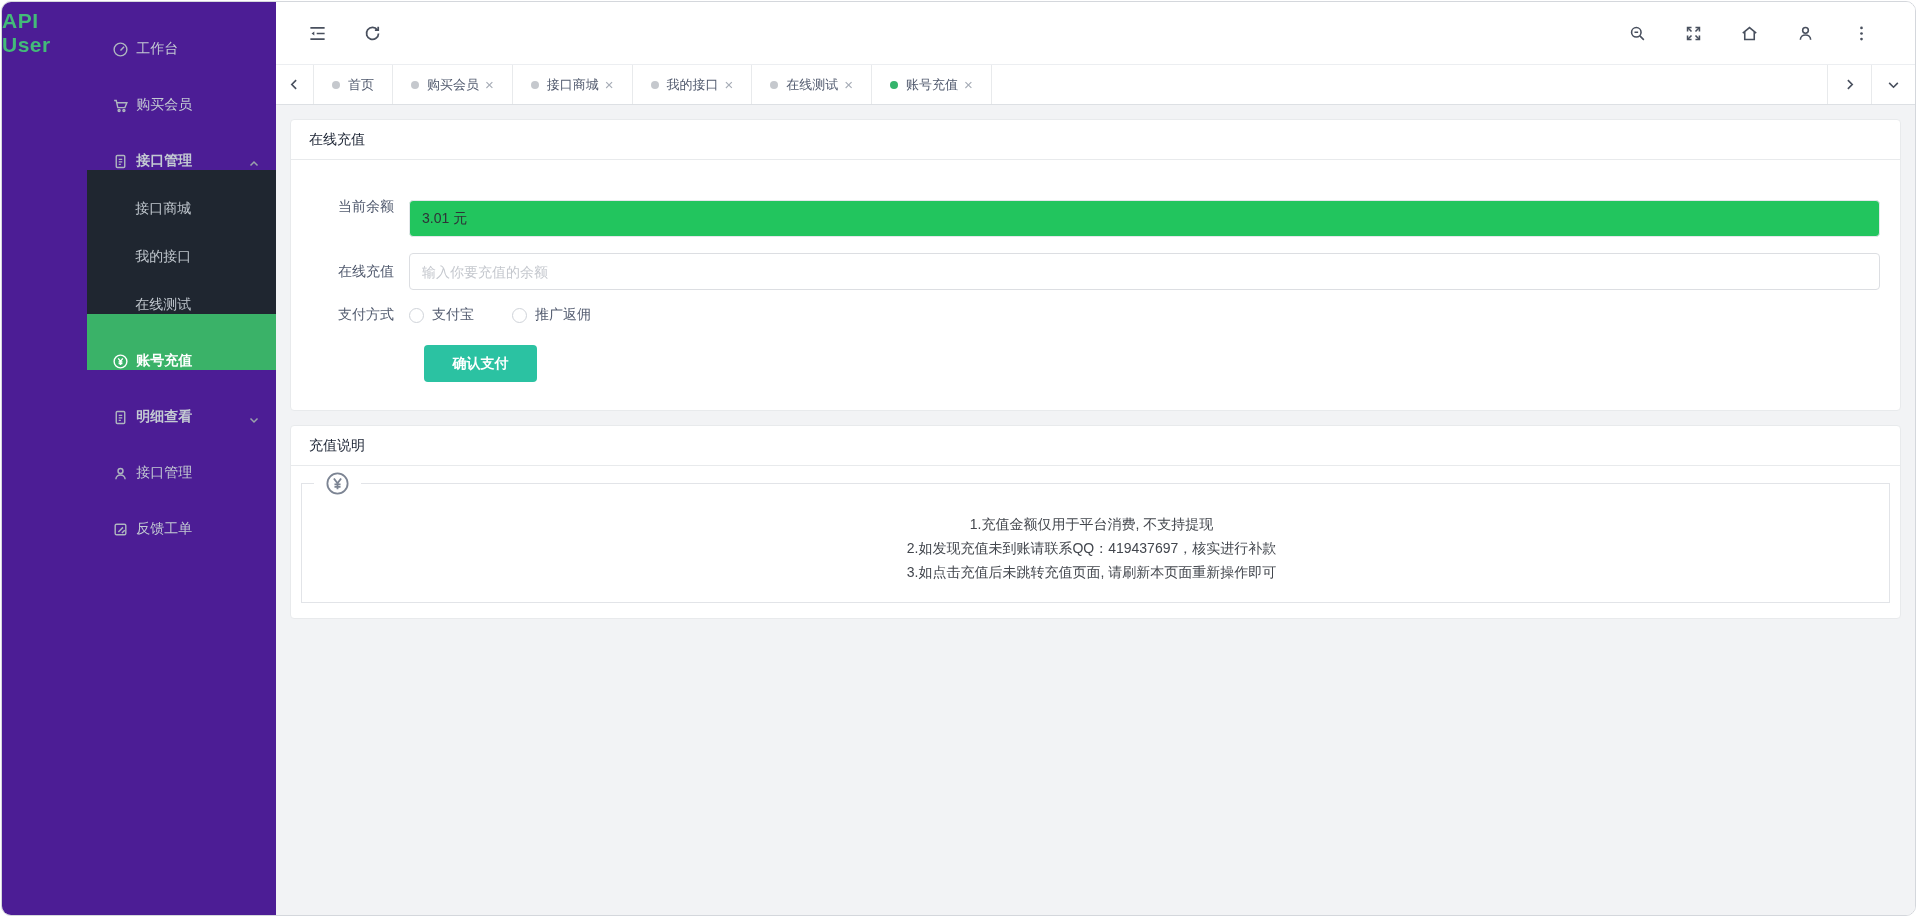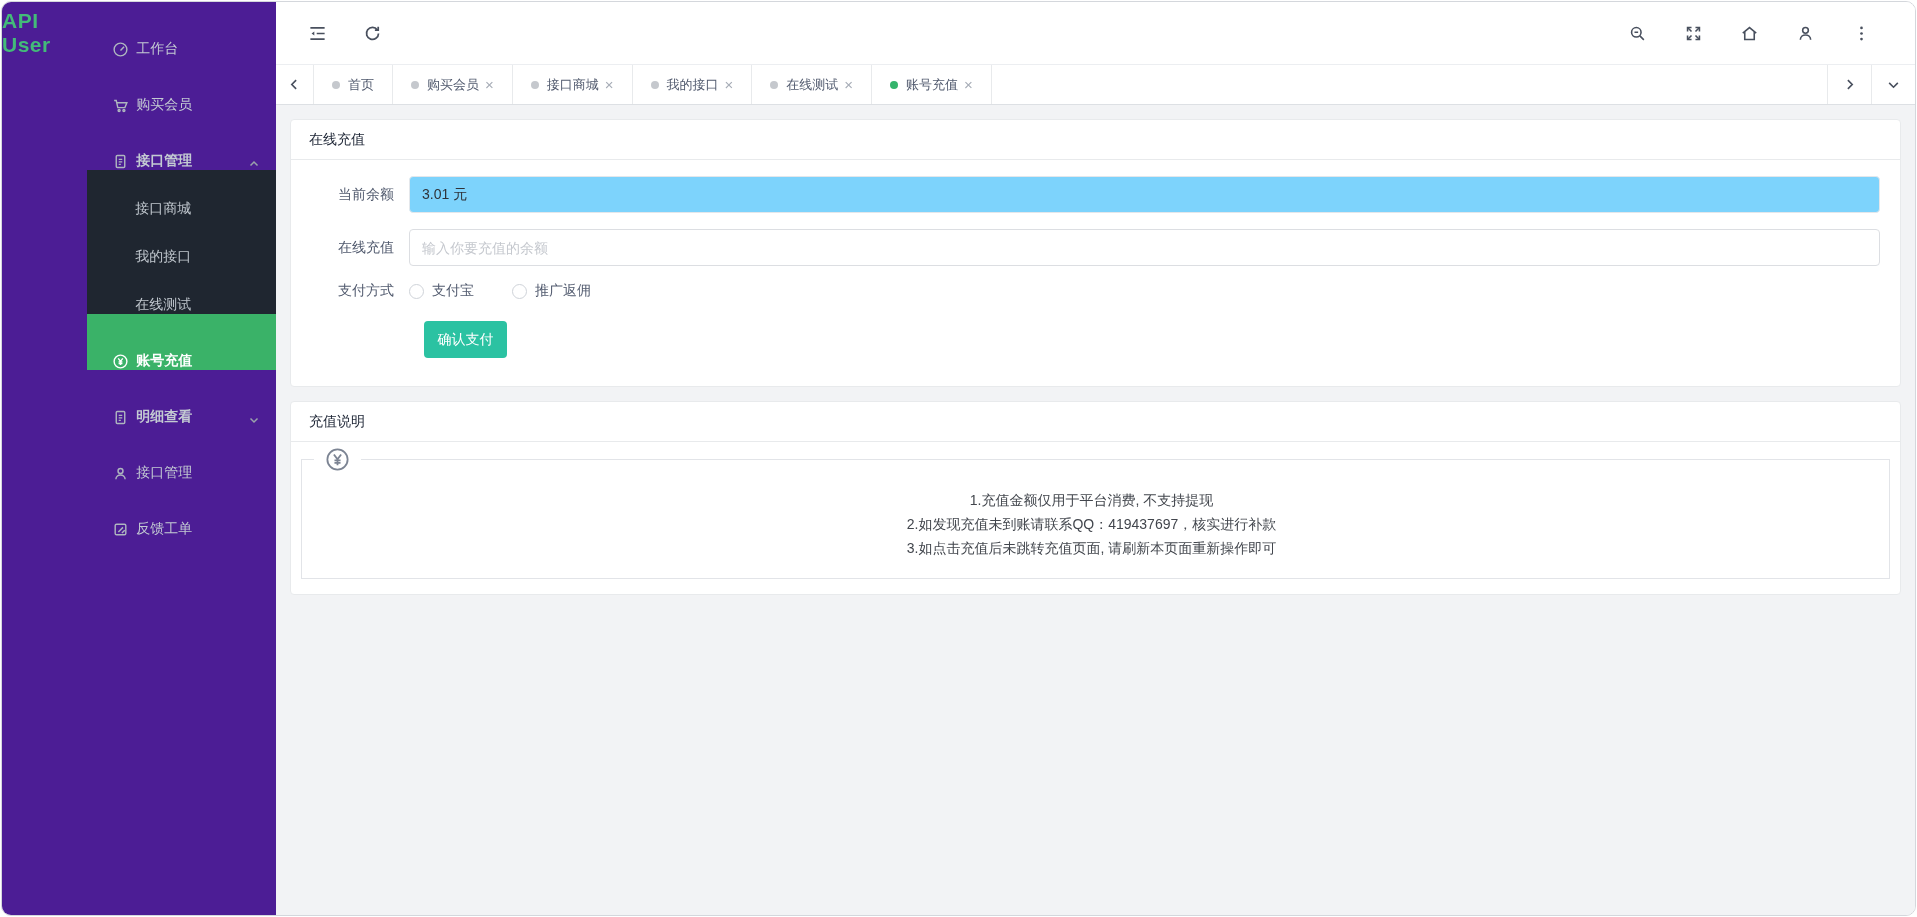--- a/index.html
+++ b/index.html
@@ -61,28 +61,28 @@
                  border-bottom:1px solid #e8eaec; font-size:14px; color:#1c2434; }
 
   
   .card-body1 { padding:0 20px 28px 0; }
   .form-row { display:flex; align-items:center; margin-top:16px; }
   .form-label { width:118px; flex-shrink:0; text-align:right; padding-right:15px;
                 font-size:14px; color:#515a6e; }
   .input { flex:1; height:37px; border:1px solid #dcdee2; border-radius:4px;
            padding:0 12px; font-size:14px; color:#2f3238; outline:none;
            font-family:"Liberation Sans","DejaVu Sans",sans-serif; background:#fff; }
-  .input.readonly { background:#7dd3fc; border-color:#e4e7eb; }
+  .input.readonly { background:#22c55e; border-color:#e4e7eb;margin-top:24px; }
   .input::placeholder { color:#c5c8ce; }
   .radio-group { display:flex; align-items:center; gap:38px; }
   .radio { display:flex; align-items:center; gap:8px; cursor:pointer; font-size:14px; color:#515a6e; }
   .radio-circle { width:15px; height:15px; border:1px solid #cfd3d9; border-radius:50%; background:#fff; }
   .btn-row { margin-top:21px; padding-left:133px; }
-  .btn-primary { width:83px; height:37px; border:none; border-radius:4px; background:#2bc2a2;
-                 color:#fff; font-size:14px; font-weight:normal; cursor:pointer;
+  .btn-primary { width:113px; height:37px; border:none; border-radius:4px; background:#2bc2a2;
+                 color:#fff; font-size:14px; font-weight:bold; cursor:pointer;
                  font-family:"Liberation Sans","DejaVu Sans",sans-serif; }
 
   
   .card-body2 { padding:17px 10px 15px; }
   .notes-box { position:relative; border:1px solid #e2e4e8; padding:28px 20px 18px 12px; }
   .notes-badge { position:absolute; top:-14px; left:12px; background:#fff; padding:0 10px; color:#7c8493; }
   .notes-badge svg { width:27px; height:27px; display:block; }
   .note-line { font-size:14px; color:#42464d; line-height:24px; }
 
   svg { display:block; }

